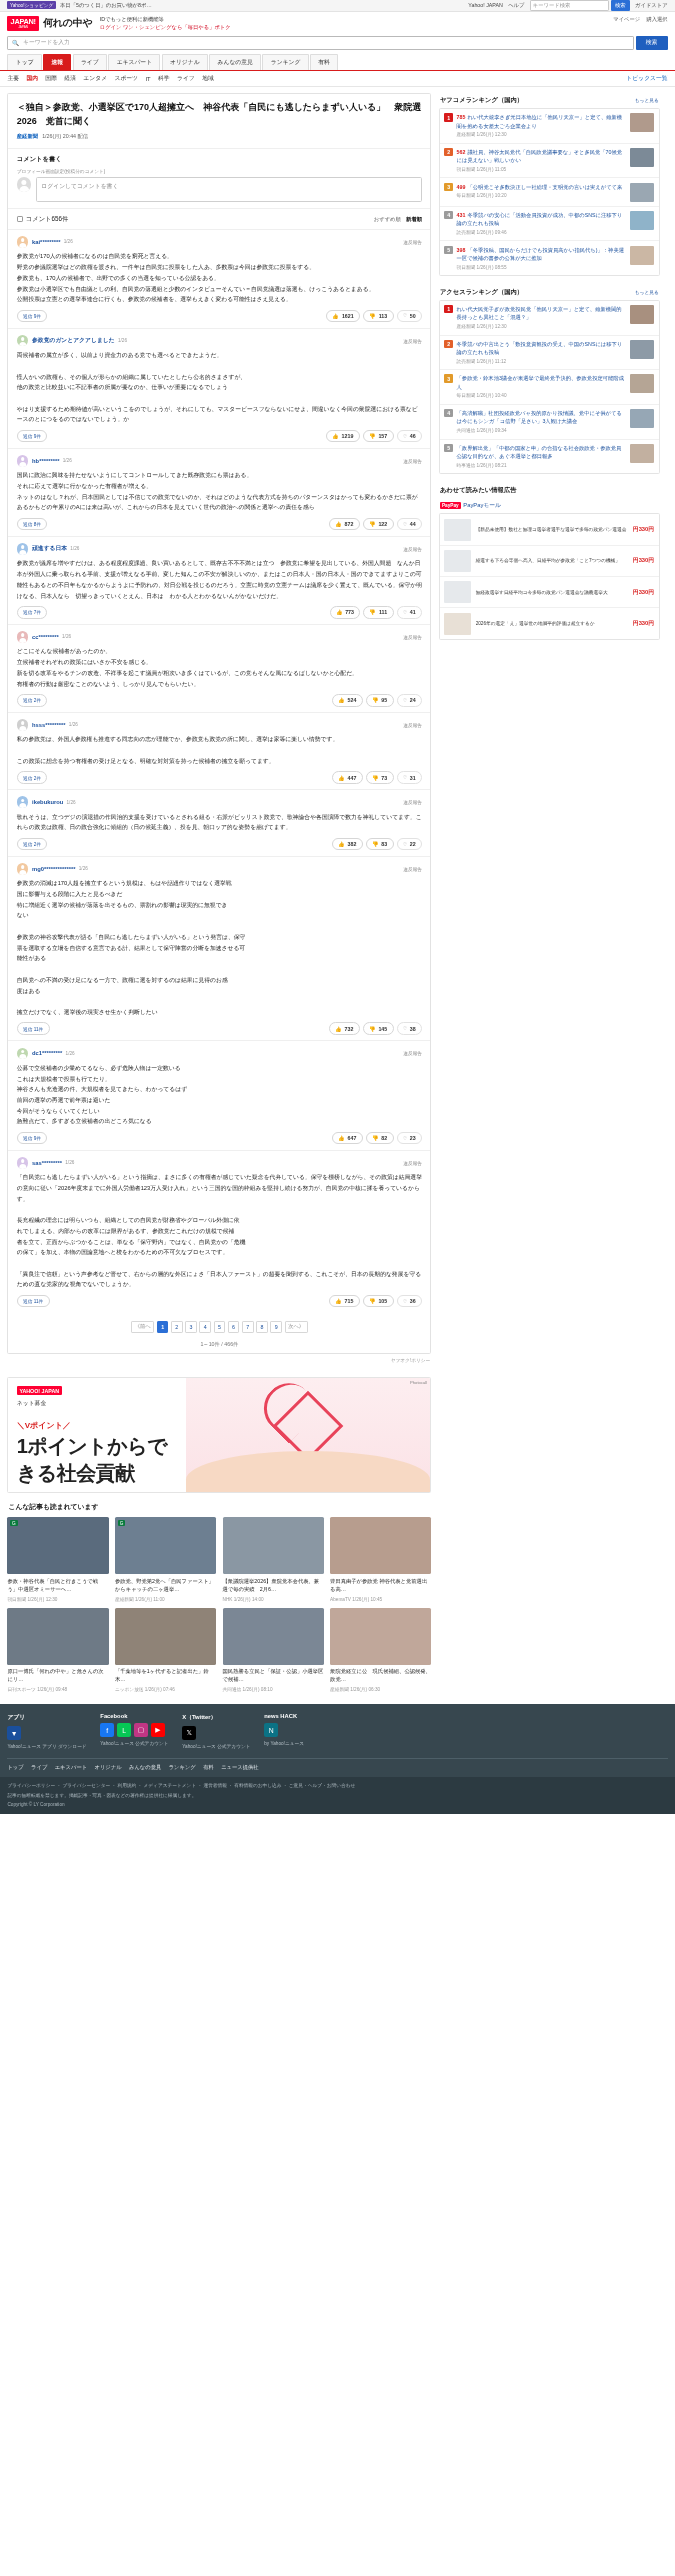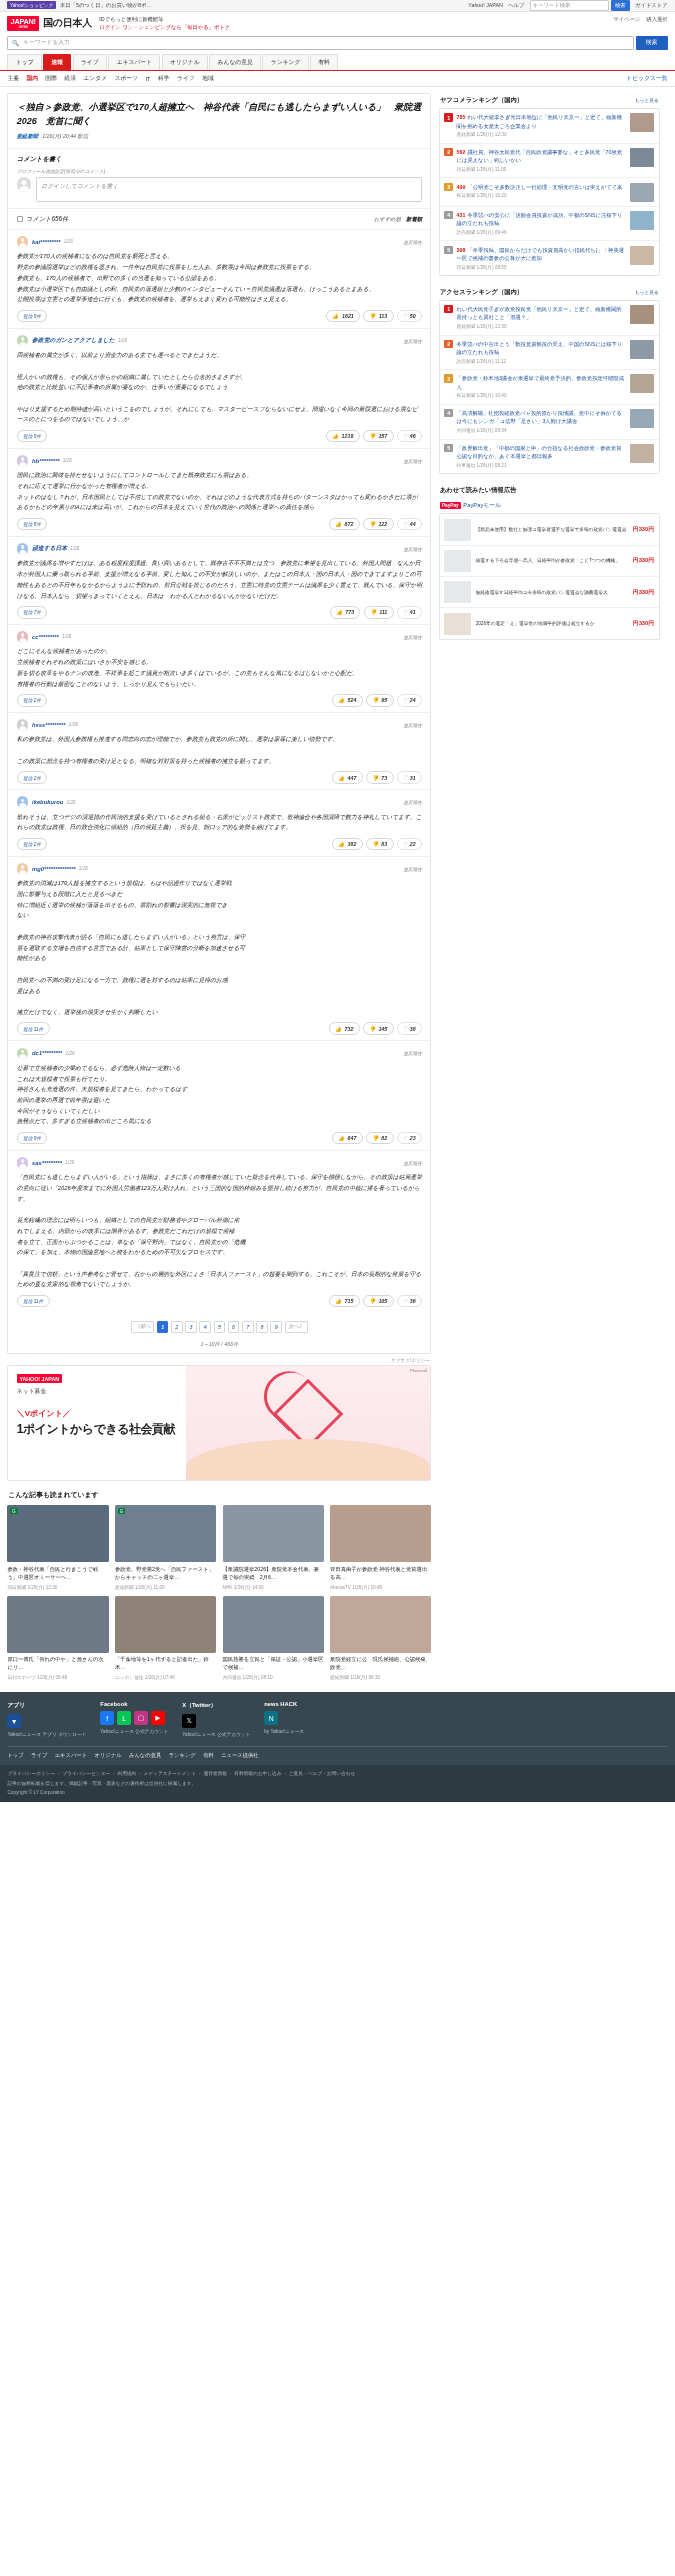--- a/index.html
+++ b/index.html
@@ -75,21 +75,21 @@
   .nav-sub .item.active { color:#d81b1b; font-weight:bold; }
   .nav-sub .spacer { flex:1; }
   .nav-sub .topic { color:#0b5fbd; }
 
   
   .page { display:flex; padding:5.3px 7.4px 0 7.4px; gap:7.4px; }
   .col-main { width:424px; }
   .col-side { width:221px; }
 
   
-  .card { background:#fff; border:0.5px solid #e2e2e2; border-radius:1.6px;font-style:italic; }
+  .card { background:#fff; border:0.5px solid #e2e2e2; border-radius:1.6px; }
   .article-head { padding:7.4px 8.4px; }
   .article-title { font-size:9px; font-weight:bold; line-height:1.5; color:#111; }
   .article-meta { margin-top:5.3px; font-size:5.3px; color:#666; display:flex; align-items:center; }
   .article-meta .src { color:#0b5fbd; font-weight:bold; margin-right:4.2px; }
 
   
   .compose { padding:6.3px 8.4px; border-top:0.5px solid #efefef; }
   .compose h3 { font-size:6.3px; margin:0 0 4.2px 0; }
   .compose-row { display:flex; align-items:flex-start; gap:4.2px; }
   .avatar-circle {
@@ -159,27 +159,27 @@
     display:flex; align-items:center; justify-content:center; font-size:5.3px; color:#1a4f9c; padding:0 2.6px;
   }
   .pg.active { background:#2b6fd6; border-color:#2b6fd6; color:#fff; font-weight:bold; }
   .pg.nav { color:#888; }
   .pager-note { text-align:center; font-size:5.3px; color:#777; padding-bottom:5.3px; }
 
   
   .ad-note { text-align:right; font-size:4.7px; color:#999; padding:2.1px 1.1px; }
   .ad-banner {
     height:116px; border:0.5px solid #e4e4e4; border-radius:1.6px; background:#fff;
-    position:relative; overflow:hidden; display:flex;
+    position:relative; overflow:hidden; display:flex;margin-top:12px;
   }
   .ad-left { width:42%; background:#fff; padding:8.4px; }
   .ad-logo { background:#ff0033; color:#fff; font-size:5.3px; font-weight:bold; padding:1.6px 2.6px; display:inline-block; border-radius:1.1px; }
   .ad-kicker { font-size:5.8px; color:#333; margin-top:4.2px; }
   .ad-point { font-size:8px; color:#d81b1b; font-weight:bold; margin-top:11.6px; }
-  .ad-head { font-size:12px; font-weight:bold; color:#222; letter-spacing:-0.5px; margin-top:2.1px; }
+  .ad-head { font-size:20px; font-weight:bold; color:#222; letter-spacing:-0.5px; margin-top:2.1px; }
   .ad-right { flex:1; background:linear-gradient(#fdeef0,#fbe2e6); position:relative; }
   .ad-heart {
     position:absolute; left:50%; top:42%; transform:translate(-50%,-50%) rotate(-45deg);
     width:50px; height:50px; border:3.7px solid #e8435a; border-radius:0 0 0 0;
   }
   .ad-heart:before, .ad-heart:after {
     content:""; position:absolute; background:transparent; border:3.7px solid #e8435a; border-radius:50%;
     width:50px; height:50px; box-sizing:border-box;
   }
   .ad-heart:before { left:-3.7px; top:-29px; border-bottom:none; border-right:none; width:50px; height:50px; border-radius:50% 50% 0 0; }
@@ -252,21 +252,21 @@
   <button class="y-search-btn">検索</button>
   <span style="margin-left:5.3px;">ガイドストア</span>
 </div>
 
 <div class="y-header">
   <div class="y-header-row">
     <div class="y-logo">
       <span>JAPAN!</span>
       <small>JAPAN</small>
     </div>
-    <div class="y-news-title">国の日本人</div>
+    <div class="y-news-title">何れの中や</div>
     <div class="y-header-promo">
       <div>IDでもっと便利に新機能等</div>
       <div class="hl">ログイン ワン・シェンビングなら「毎日やる」ポトク</div>
     </div>
     <div class="y-header-right">
       <div class="links">
         <span>マイページ</span>
         <span>購入選択</span>
       </div>
     </div>

